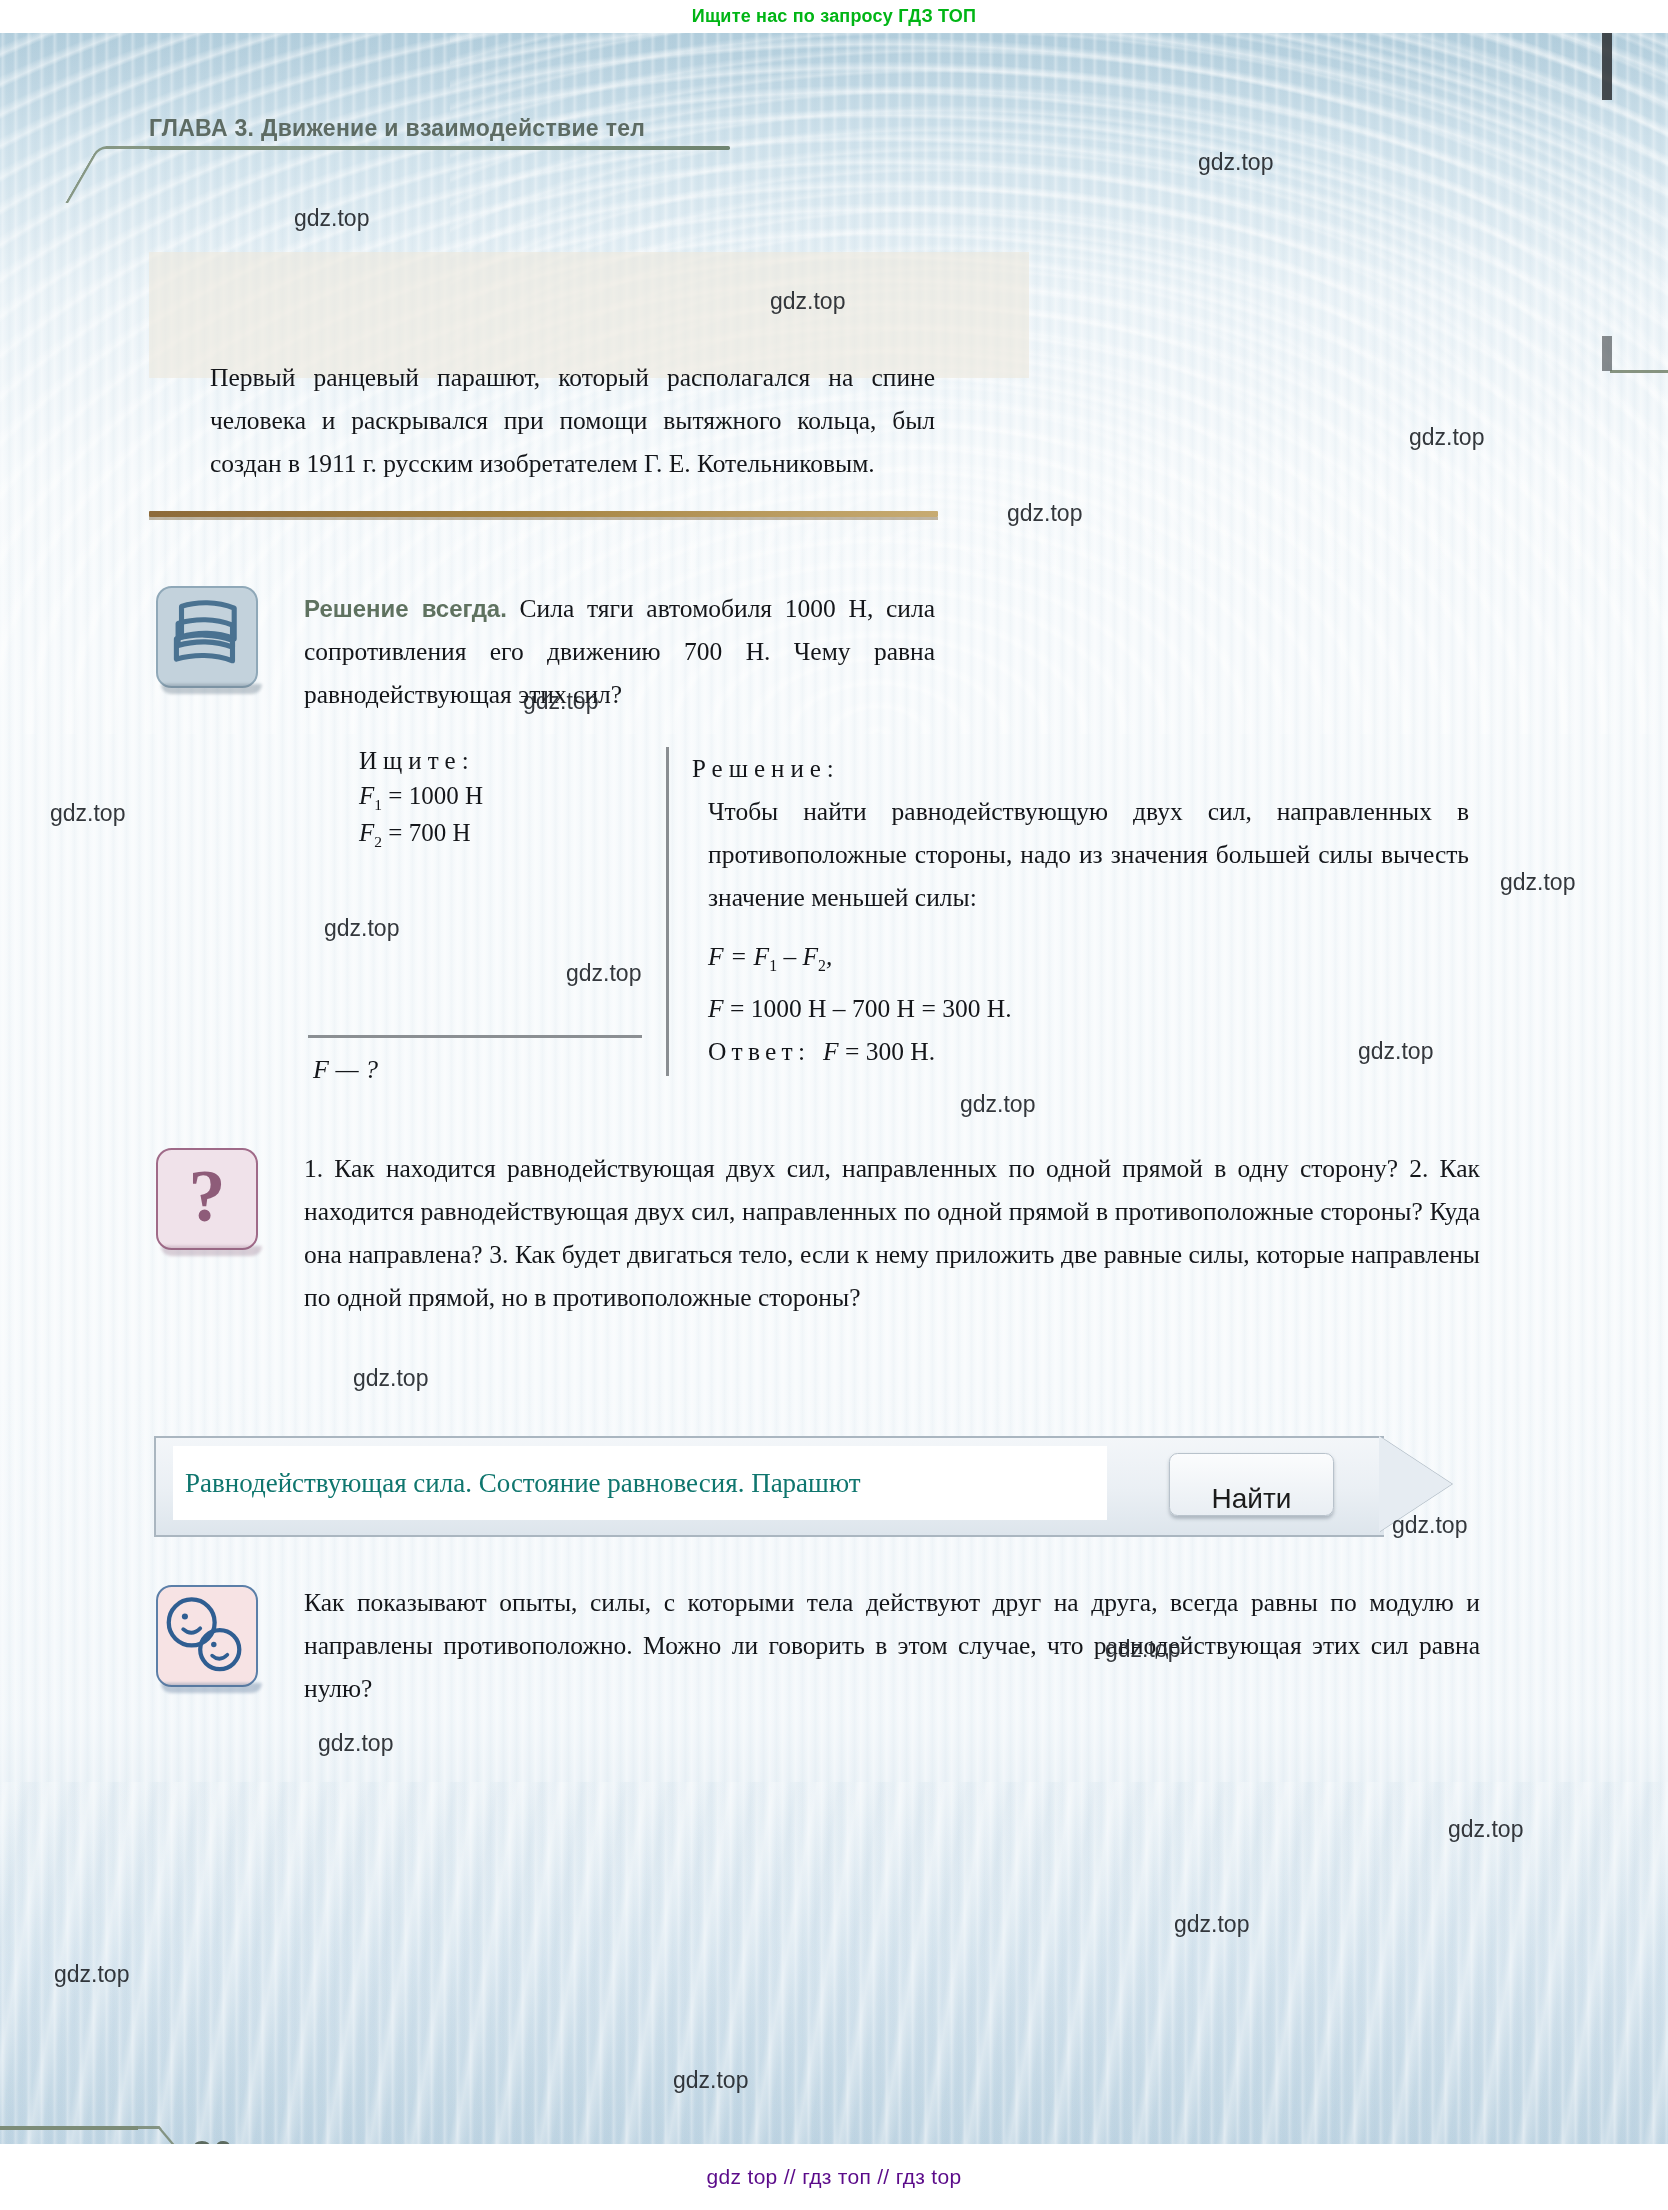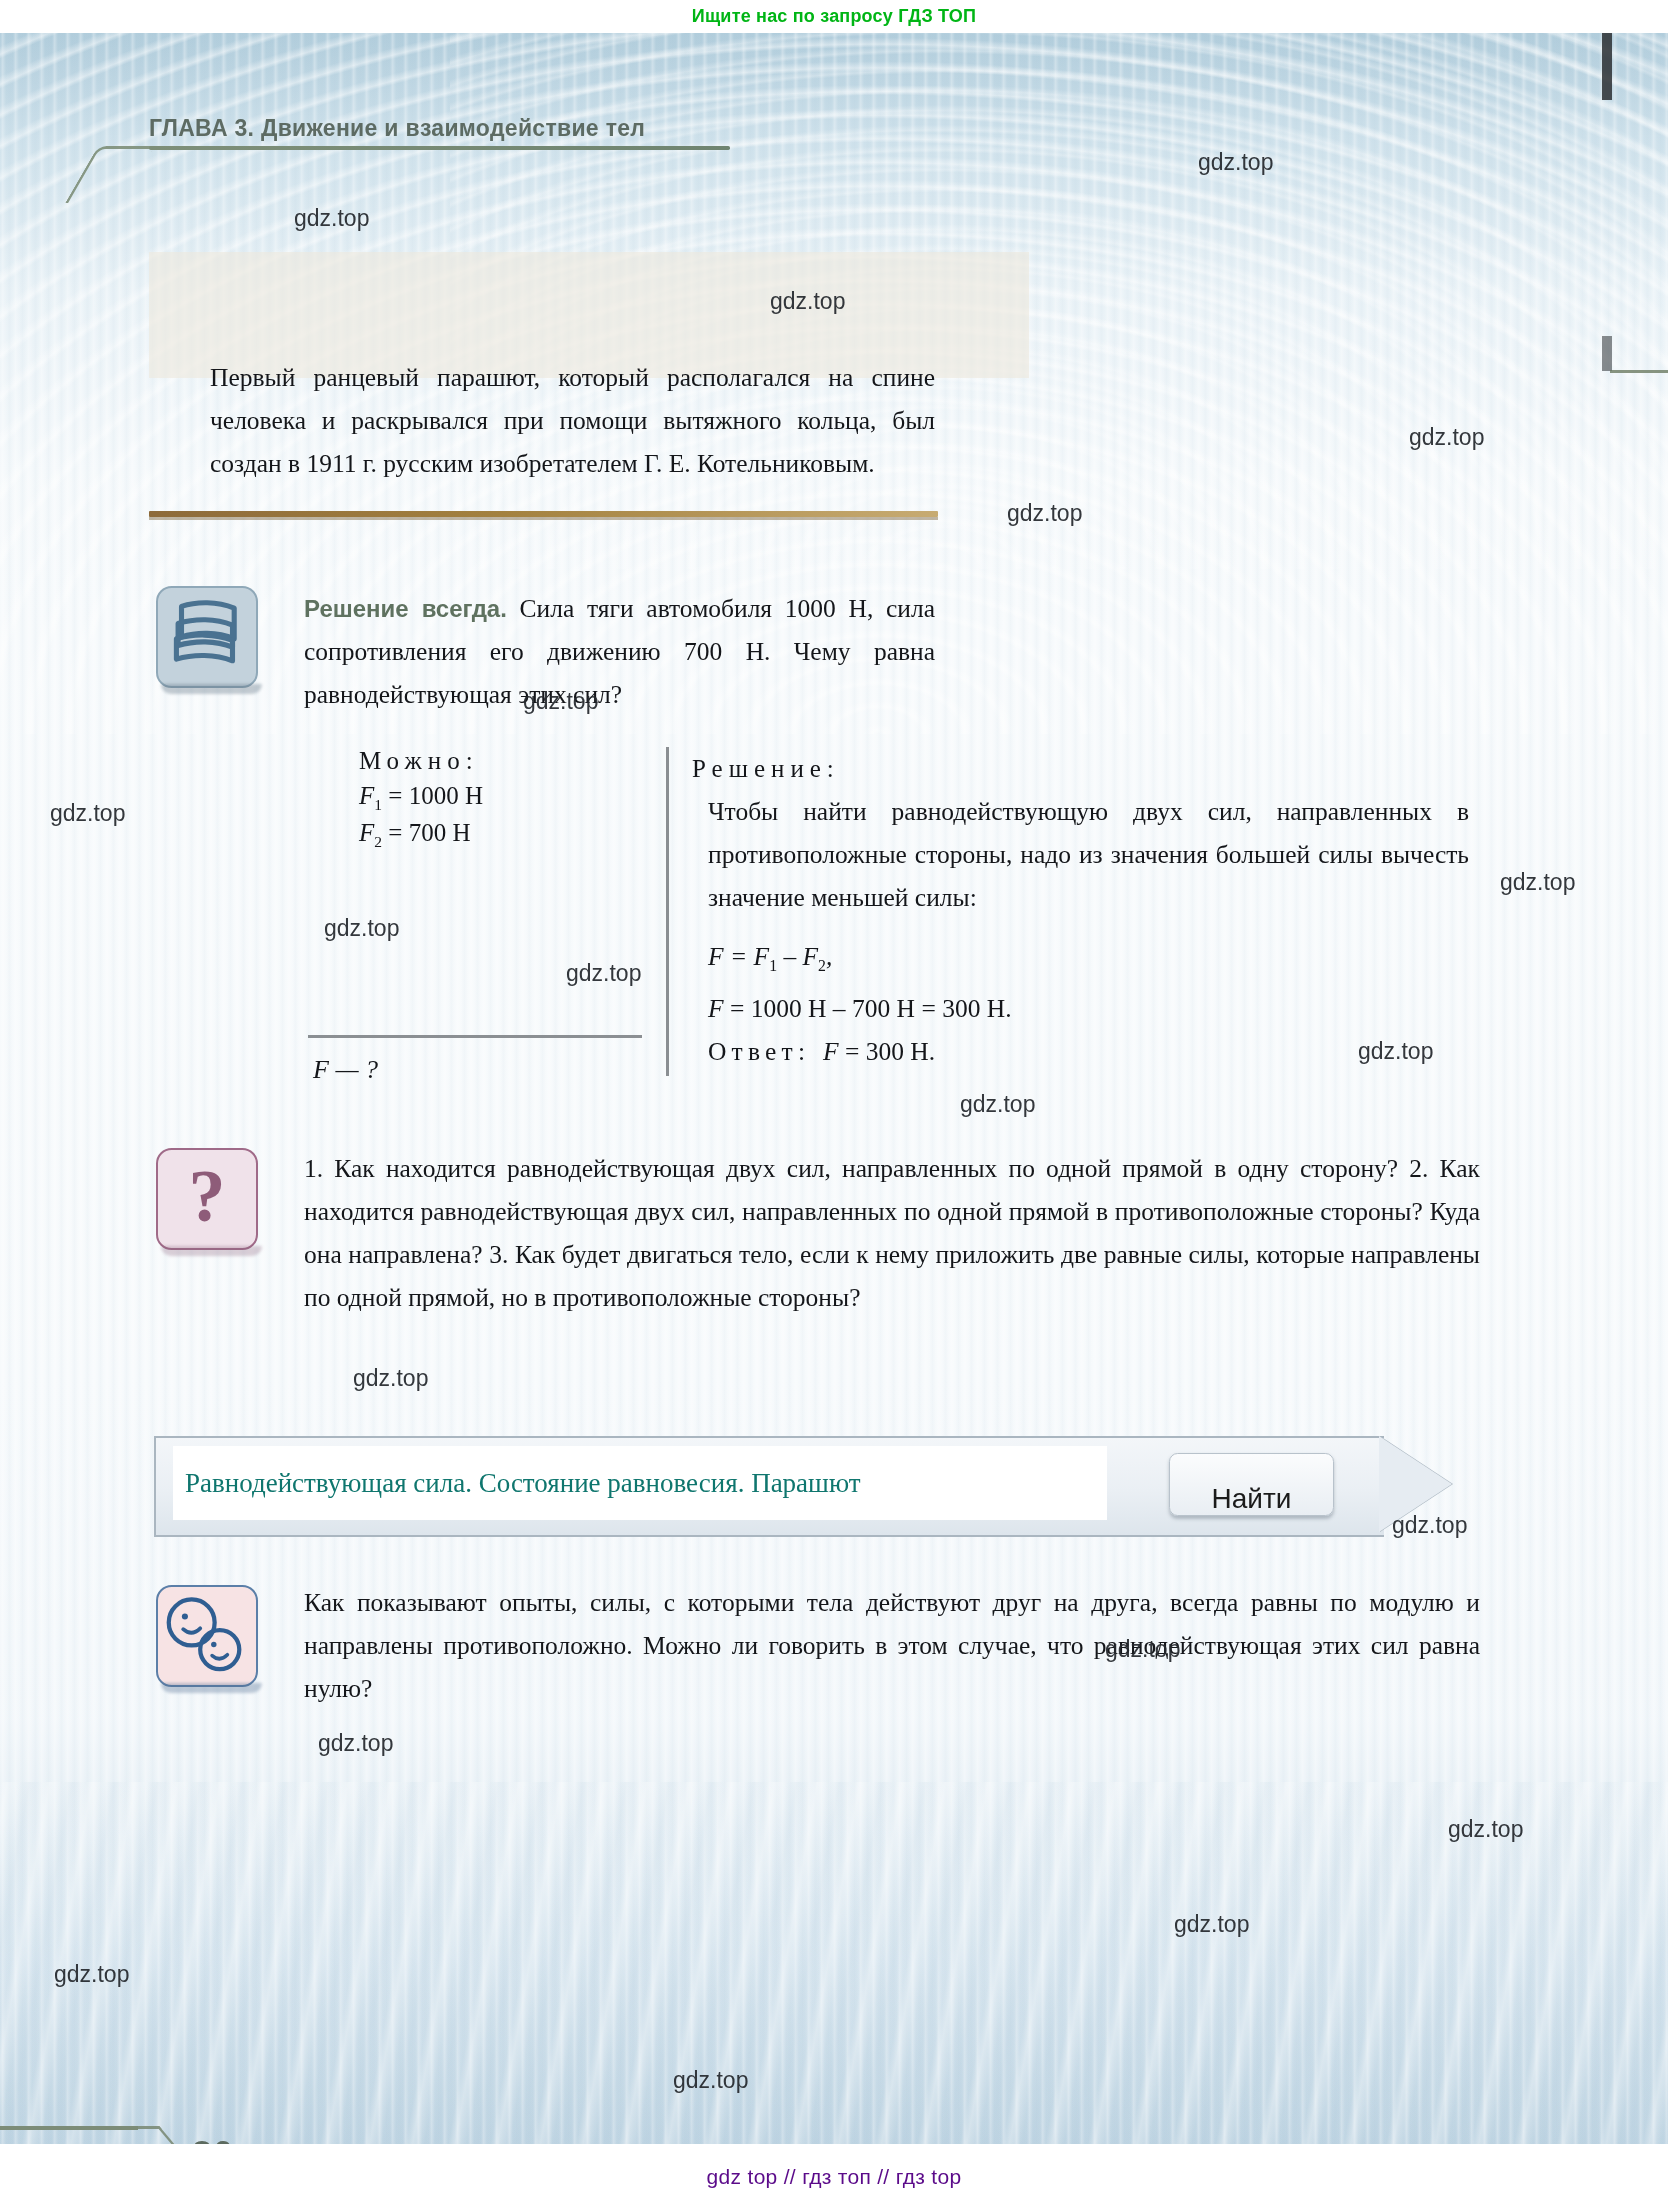--- a/index.html
+++ b/index.html
@@ -332,21 +332,21 @@
     </svg>
     <div class="shadow"></div>
   </div>
 
   <div id="solve-text">
     <span class="lbl">Решение всегда.</span>
     <span>Сила тяги автомобиля 1000 Н, сила сопротивления его движению 700 Н. Чему равна равнодействующая этих сил?</span>
   </div>
 
   <div id="given-col">
-    <div class="hdr">Можно:</div>
+    <div class="hdr">Ищите:</div>
     <div class="eq">
       <i>F</i><sub>1</sub>
       <span class="up">= 1000 Н</span>
     </div>
     <div class="eq">
       <i>F</i><sub>2</sub>
       <span class="up">= 700 Н</span>
     </div>
   </div>
   <div id="given-rule"></div>

